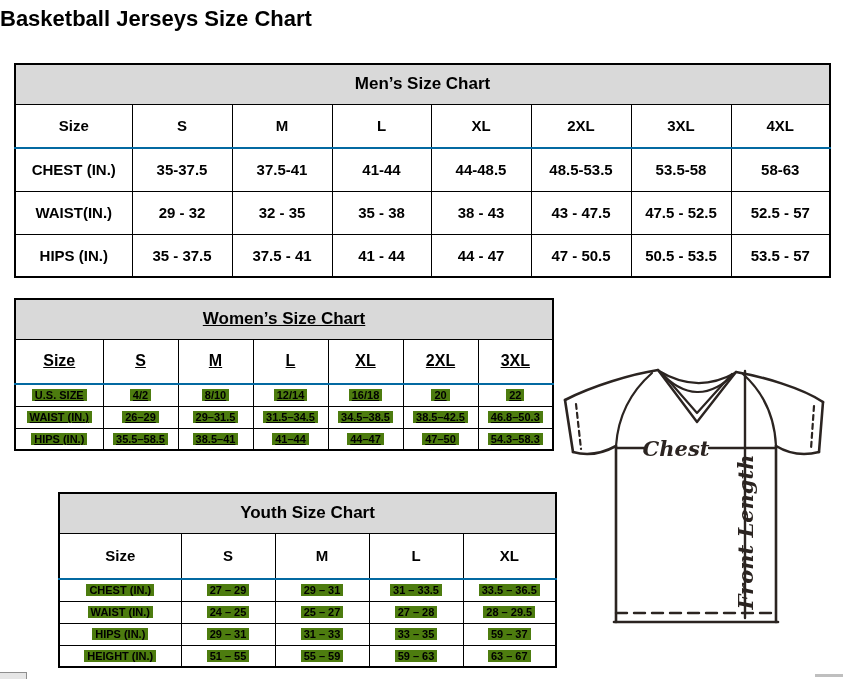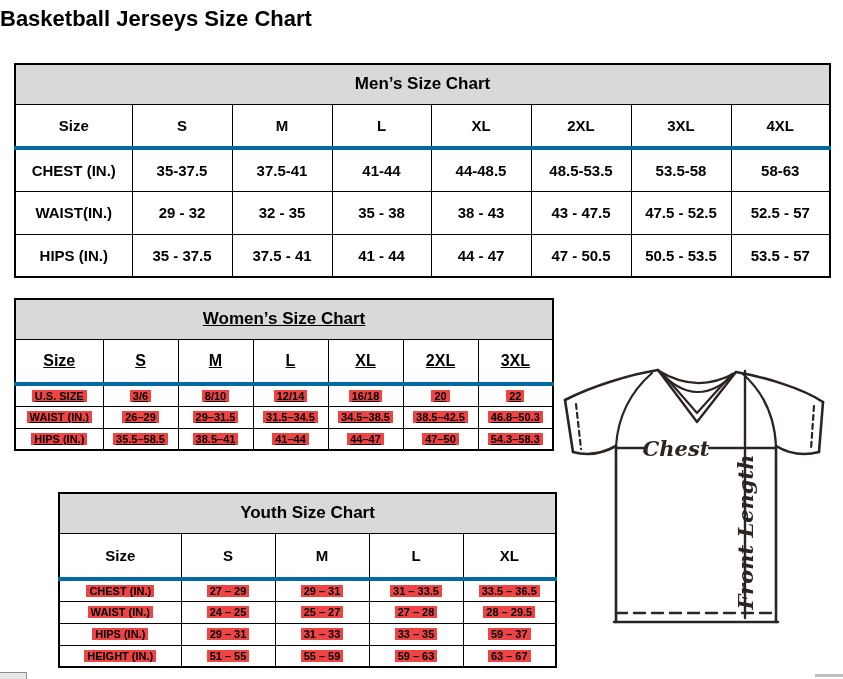--- a/index.html
+++ b/index.html
@@ -10,41 +10,41 @@
   .page-title{
     position:absolute;top:6px;left:0;width:812px;text-align:left;
     font-size:22px;font-weight:bold;letter-spacing:0px;
   }
   table.size-table{
     position:absolute;border-collapse:collapse;table-layout:fixed;
     border:2px solid #000;text-align:center;font-weight:bold;
   }
   table.size-table td,table.size-table th{border:1px solid #000;padding:0;overflow:hidden;white-space:nowrap;}
   td.tbl-title{background:#d9d9d9;font-size:17px;border-bottom:2px solid #000;}
-  tr.head-row th{border-bottom:4px solid #0369a1;}
+  tr.head-row th{border-bottom:2px solid #0369a1;}
   
   table.mens{left:14px;top:63px;width:815px;font-size:15px;}
   .mens tr.title-row{height:40px;border-radius:13px;}
   .mens tr.head-row{height:44px;}
   .mens tr.head-row th{font-size:15px;}
   .mens tr.data-row{height:43px;font-size:15px;}
   
   table.womens{left:14px;top:298px;width:538px;text-decoration:underline;}
   .womens tr.title-row{height:40px;}
   .womens tr.head-row{height:45px;}
   .womens tr.head-row th{font-size:16px;}
   .womens tr.data-row{height:22px;font-size:11px;}
   
   table.youth{left:14px;top:492px;width:497px;margin-left:44px;}
   .youth tr.title-row{height:40px;}
   .youth tr.head-row{height:46px;}
   .youth tr.head-row th{font-size:15px;}
   .youth tr.data-row{height:22px;font-size:11px;}
   
-  table.compact span.hl{background:#ef4444;padding:0 3px;}
+  table.compact span.hl{background:#4d7c0f;padding:0 3px;}
   
   .jersey-wrap{position:absolute;left:552px;top:360px;width:291px;height:272px;}
   .jersey-wrap svg{display:block;}
   .measure-label{
     font-family:"DejaVu Serif","Liberation Serif",serif;
     font-style:italic;font-weight:bold;
   }
   
   .frag-left{position:absolute;left:0;top:672px;width:26px;height:7px;
     background:#e6e6e6;border-top:1px solid #8f8f8f;border-right:1px solid #8f8f8f;}
@@ -131,21 +131,21 @@
         <th>Size</th>
         <th>S</th>
         <th>M</th>
         <th>L</th>
         <th>XL</th>
         <th>2XL</th>
         <th>3XL</th>
       </tr>
       <tr class="data-row">
         <td class="row-label"><span class="hl">U.S. SIZE</span></td>
-        <td class="val"><span class="hl">3/6</span></td>
+        <td class="val"><span class="hl">4/2</span></td>
         <td class="val"><span class="hl">8/10</span></td>
         <td class="val"><span class="hl">12/14</span></td>
         <td class="val"><span class="hl">16/18</span></td>
         <td class="val"><span class="hl">20</span></td>
         <td class="val"><span class="hl">22</span></td>
       </tr>
       <tr class="data-row">
         <td class="row-label"><span class="hl">WAIST (IN.)</span></td>
         <td class="val"><span class="hl">26–29</span></td>
         <td class="val"><span class="hl">29–31.5</span></td>

